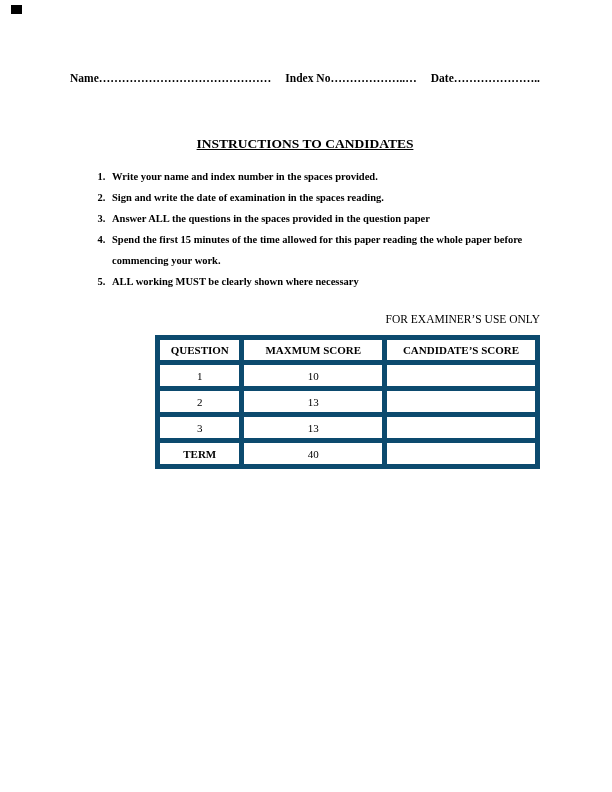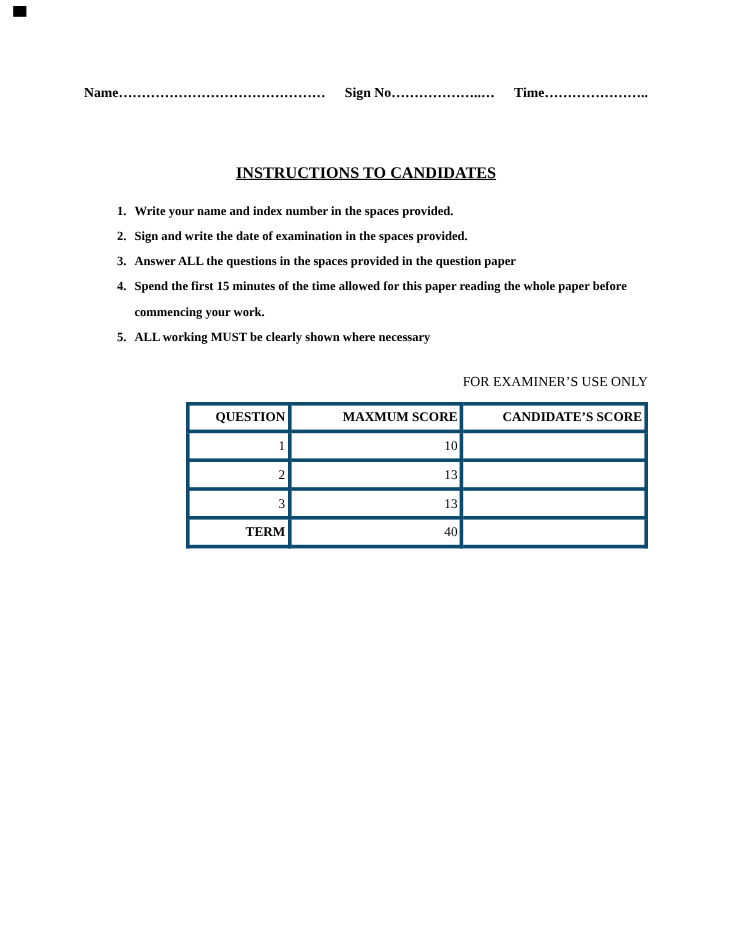--- a/index.html
+++ b/index.html
@@ -78,22 +78,22 @@
     font-size: 11.5px;
     line-height: 14px;
   }
   table.examiner-table {
     border-collapse: collapse;
     margin: 9px 0 0 85px;
     table-layout: fixed;
   }
   table.examiner-table th,
   table.examiner-table td {
-    border: 3px solid #0c4a6e;
-    text-align: right;
+    border: 5px solid #0c4a6e;
+    text-align: center;
     vertical-align: middle;
     font-size: 11px;
     padding: 0 2px;
   }
   table.examiner-table th {
     height: 20px;
     font-weight: bold;
   }
   table.examiner-table td {
     height: 21px;
@@ -116,31 +116,31 @@
 <body>
 
 <div class="page">
 
   <div class="corner-mark"></div>
 
   <div class="content">
 
     <div class="fields-line">
       <span>Name………………………………………</span>
-      <span>Sign No………………..…</span>
-      <span>Time…………………..</span>
+      <span>Index No………………..…</span>
+      <span>Date…………………..</span>
     </div>
 
 
 
     <div class="instructions-title">INSTRUCTIONS TO CANDIDATES</div>
 
     <ol class="instructions-list">
       <li>Write your name and index number in the spaces provided.</li>
-      <li>Sign and write the date of examination in the spaces provided.</li>
+      <li>Sign and write the date of examination in the spaces reading.</li>
       <li>Answer ALL the questions in the spaces provided in the question paper</li>
       <li>Spend the first 15 minutes of the time allowed for this paper reading the whole paper before commencing your work.</li>
       <li>ALL working MUST be clearly shown where necessary</li>
     </ol>
 
     <div class="examiner-title">FOR EXAMINER’S USE ONLY</div>
 
     <table class="examiner-table">
       <colgroup>
         <col style="width:85px">

